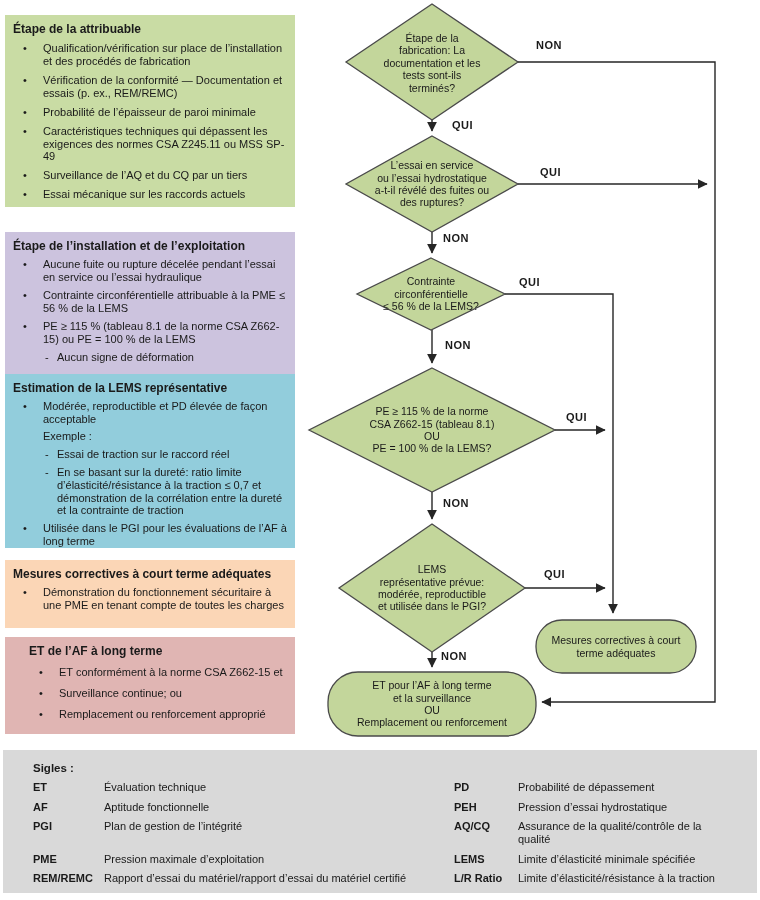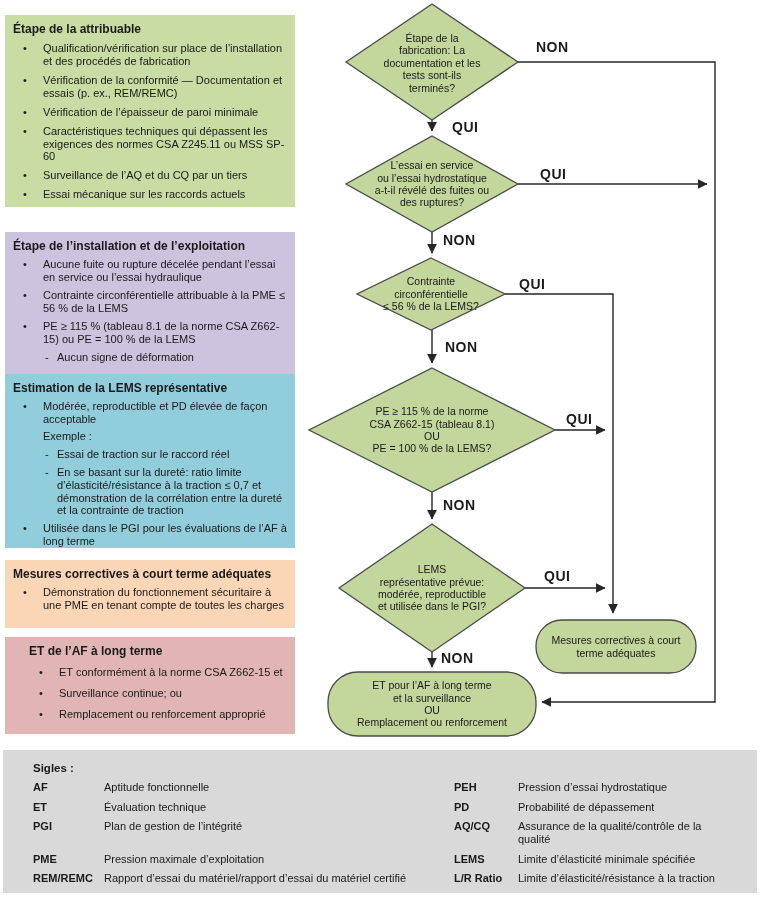--- a/index.html
+++ b/index.html
@@ -19,41 +19,41 @@
   .item.sub{padding-left:44px;}
   .item.sub .mk{left:32px;}
   .item.plain{margin-top:4px;}
   .panel-pink .item{margin-top:8px;}
   .panel-green .item{margin-top:6px;}
 
   
   .flow-svg{position:absolute;left:0;top:0;}
   .shape-label{position:absolute;display:flex;align-items:center;justify-content:center;
                text-align:center;font-size:10.5px;line-height:1.18;white-space:pre-line;}
-  .branch{position:absolute;font-weight:bold;font-size:14px;letter-spacing:.5px;}
+  .branch{position:absolute;font-weight:bold;font-size:11px;letter-spacing:.5px;}
 
   
   .sigles{position:absolute;left:3px;top:750px;width:754px;height:143px;background:#D9D9D9;
           box-sizing:border-box;padding:12px 30px;}
   .sig-title{font-weight:bold;font-size:11.5px;}
   .sig-row{display:grid;grid-template-columns:71px 350px 64px 1fr;margin-top:7px;
            font-size:11px;line-height:1.15;}
   .sig-a{font-weight:bold;}
 </style>
 </head>
 <body>
 
 <div class="stage">
 
   <div class="panel panel-green">
     <div class="hd">Étape de la attribuable</div>
     <div class="item"><span class="mk">•</span><span>Qualification/vérification sur place de l’installation et des procédés de fabrication</span></div>
     <div class="item"><span class="mk">•</span><span>Vérification de la conformité — Documentation et essais (p. ex., REM/REMC)</span></div>
-    <div class="item"><span class="mk">•</span><span>Vérification de l’épaisseur de paroi minimale</span></div>
-    <div class="item"><span class="mk">•</span><span>Caractéristiques techniques qui dépassent les exigences des normes CSA Z245.11 ou MSS SP-60</span></div>
+    <div class="item"><span class="mk">•</span><span>Probabilité de l’épaisseur de paroi minimale</span></div>
+    <div class="item"><span class="mk">•</span><span>Caractéristiques techniques qui dépassent les exigences des normes CSA Z245.11 ou MSS SP-49</span></div>
     <div class="item"><span class="mk">•</span><span>Surveillance de l’AQ et du CQ par un tiers</span></div>
     <div class="item"><span class="mk">•</span><span>Essai mécanique sur les raccords actuels</span></div>
   </div>
 
   <div class="panel panel-purple">
     <div class="hd">Étape de l’installation et de l’exploitation</div>
     <div class="item"><span class="mk">•</span><span>Aucune fuite ou rupture décelée pendant l’essai en service ou l’essai hydraulique</span></div>
     <div class="item"><span class="mk">•</span><span>Contrainte circonférentielle attribuable à la PME ≤ 56 % de la LEMS</span></div>
     <div class="item"><span class="mk">•</span><span>PE ≥ 115 % (tableau 8.1 de la norme CSA Z662-15) ou PE = 100 % de la LEMS</span></div>
     <div class="item sub"><span class="mk">-</span><span>Aucun signe de déformation</span></div>
@@ -143,30 +143,30 @@
   <div class="branch" style="left:519px;top:276px;">QUI</div>
   <div class="branch" style="left:445px;top:339px;">NON</div>
   <div class="branch" style="left:566px;top:411px;">QUI</div>
   <div class="branch" style="left:443px;top:497px;">NON</div>
   <div class="branch" style="left:544px;top:568px;">QUI</div>
   <div class="branch" style="left:441px;top:650px;">NON</div>
 
   <div class="sigles">
     <div class="sig-title">Sigles :</div>
     <div class="sig-row">
+      <span class="sig-a">ET</span>
+      <span class="sig-d">Évaluation technique</span>
+      <span class="sig-a">PD</span>
+      <span class="sig-d">Probabilité de dépassement</span>
+    </div>
+    <div class="sig-row">
       <span class="sig-a">AF</span>
       <span class="sig-d">Aptitude fonctionnelle</span>
       <span class="sig-a">PEH</span>
       <span class="sig-d">Pression d’essai hydrostatique</span>
-    </div>
-    <div class="sig-row">
-      <span class="sig-a">ET</span>
-      <span class="sig-d">Évaluation technique</span>
-      <span class="sig-a">PD</span>
-      <span class="sig-d">Probabilité de dépassement</span>
     </div>
     <div class="sig-row">
       <span class="sig-a">PGI</span>
       <span class="sig-d">Plan de gestion de l’intégrité</span>
       <span class="sig-a">AQ/CQ</span>
       <span class="sig-d">Assurance de la qualité/contrôle de la qualité</span>
     </div>
     <div class="sig-row">
       <span class="sig-a">PME</span>
       <span class="sig-d">Pression maximale d’exploitation</span>

